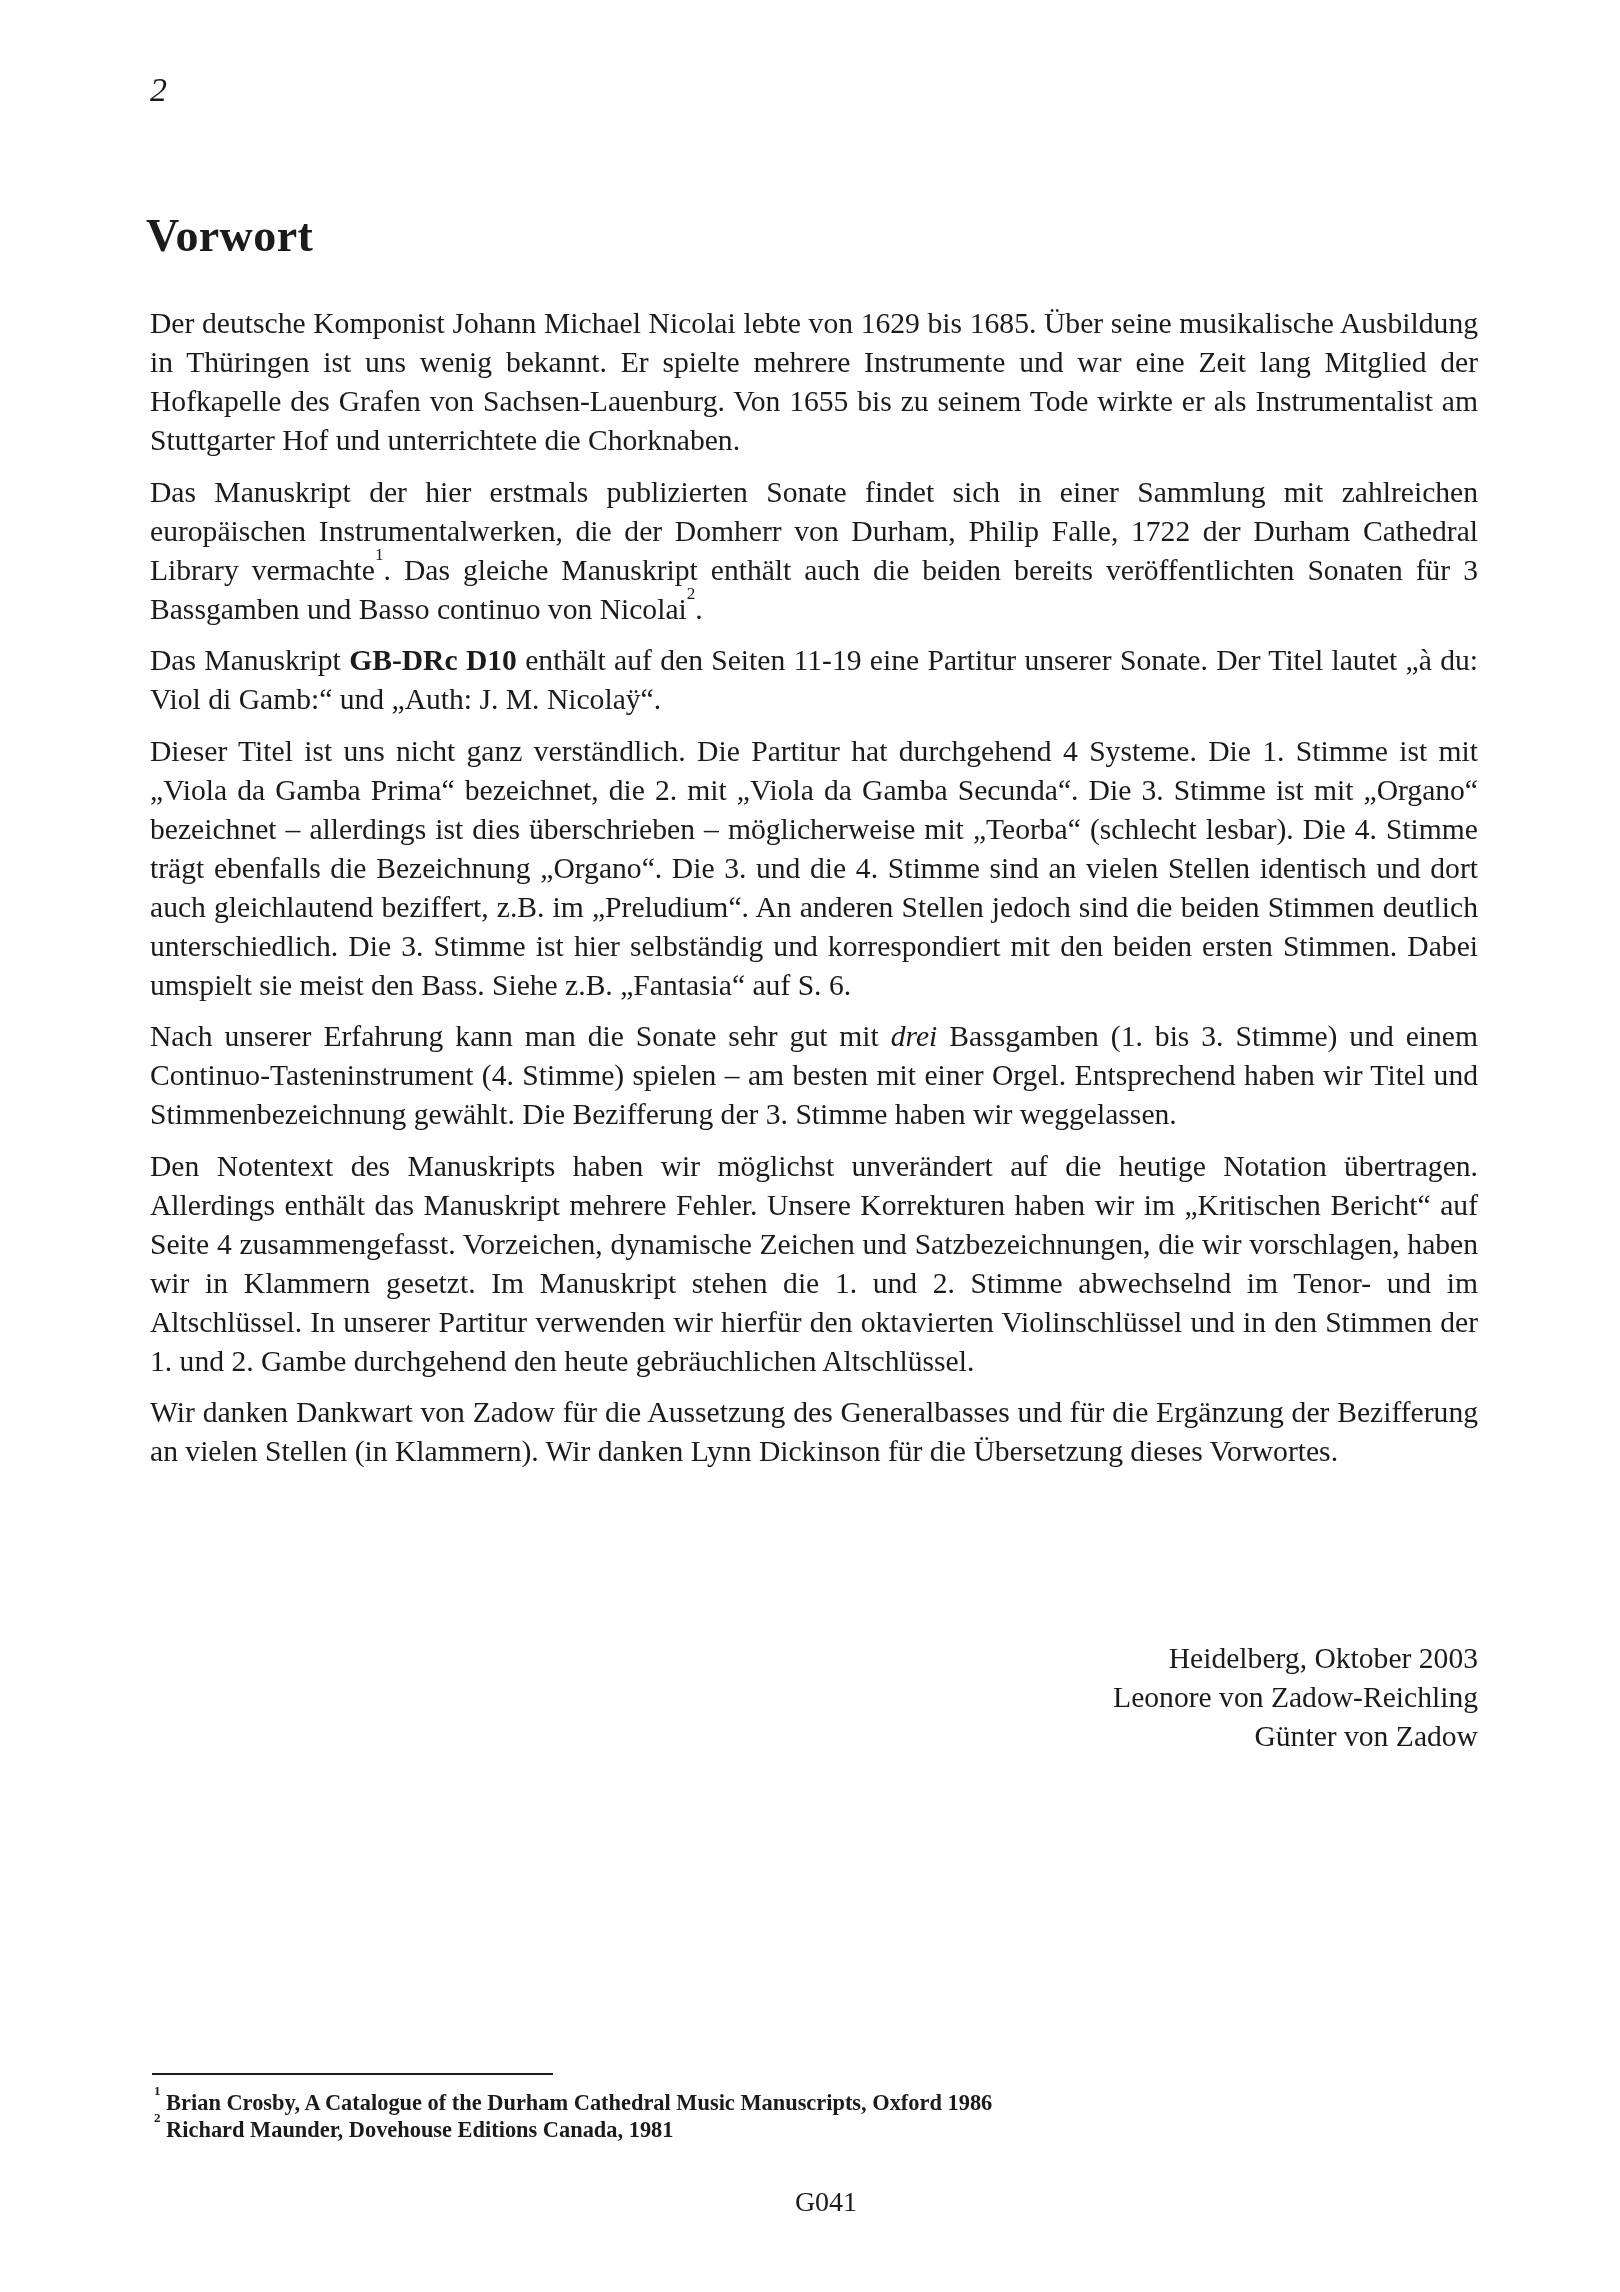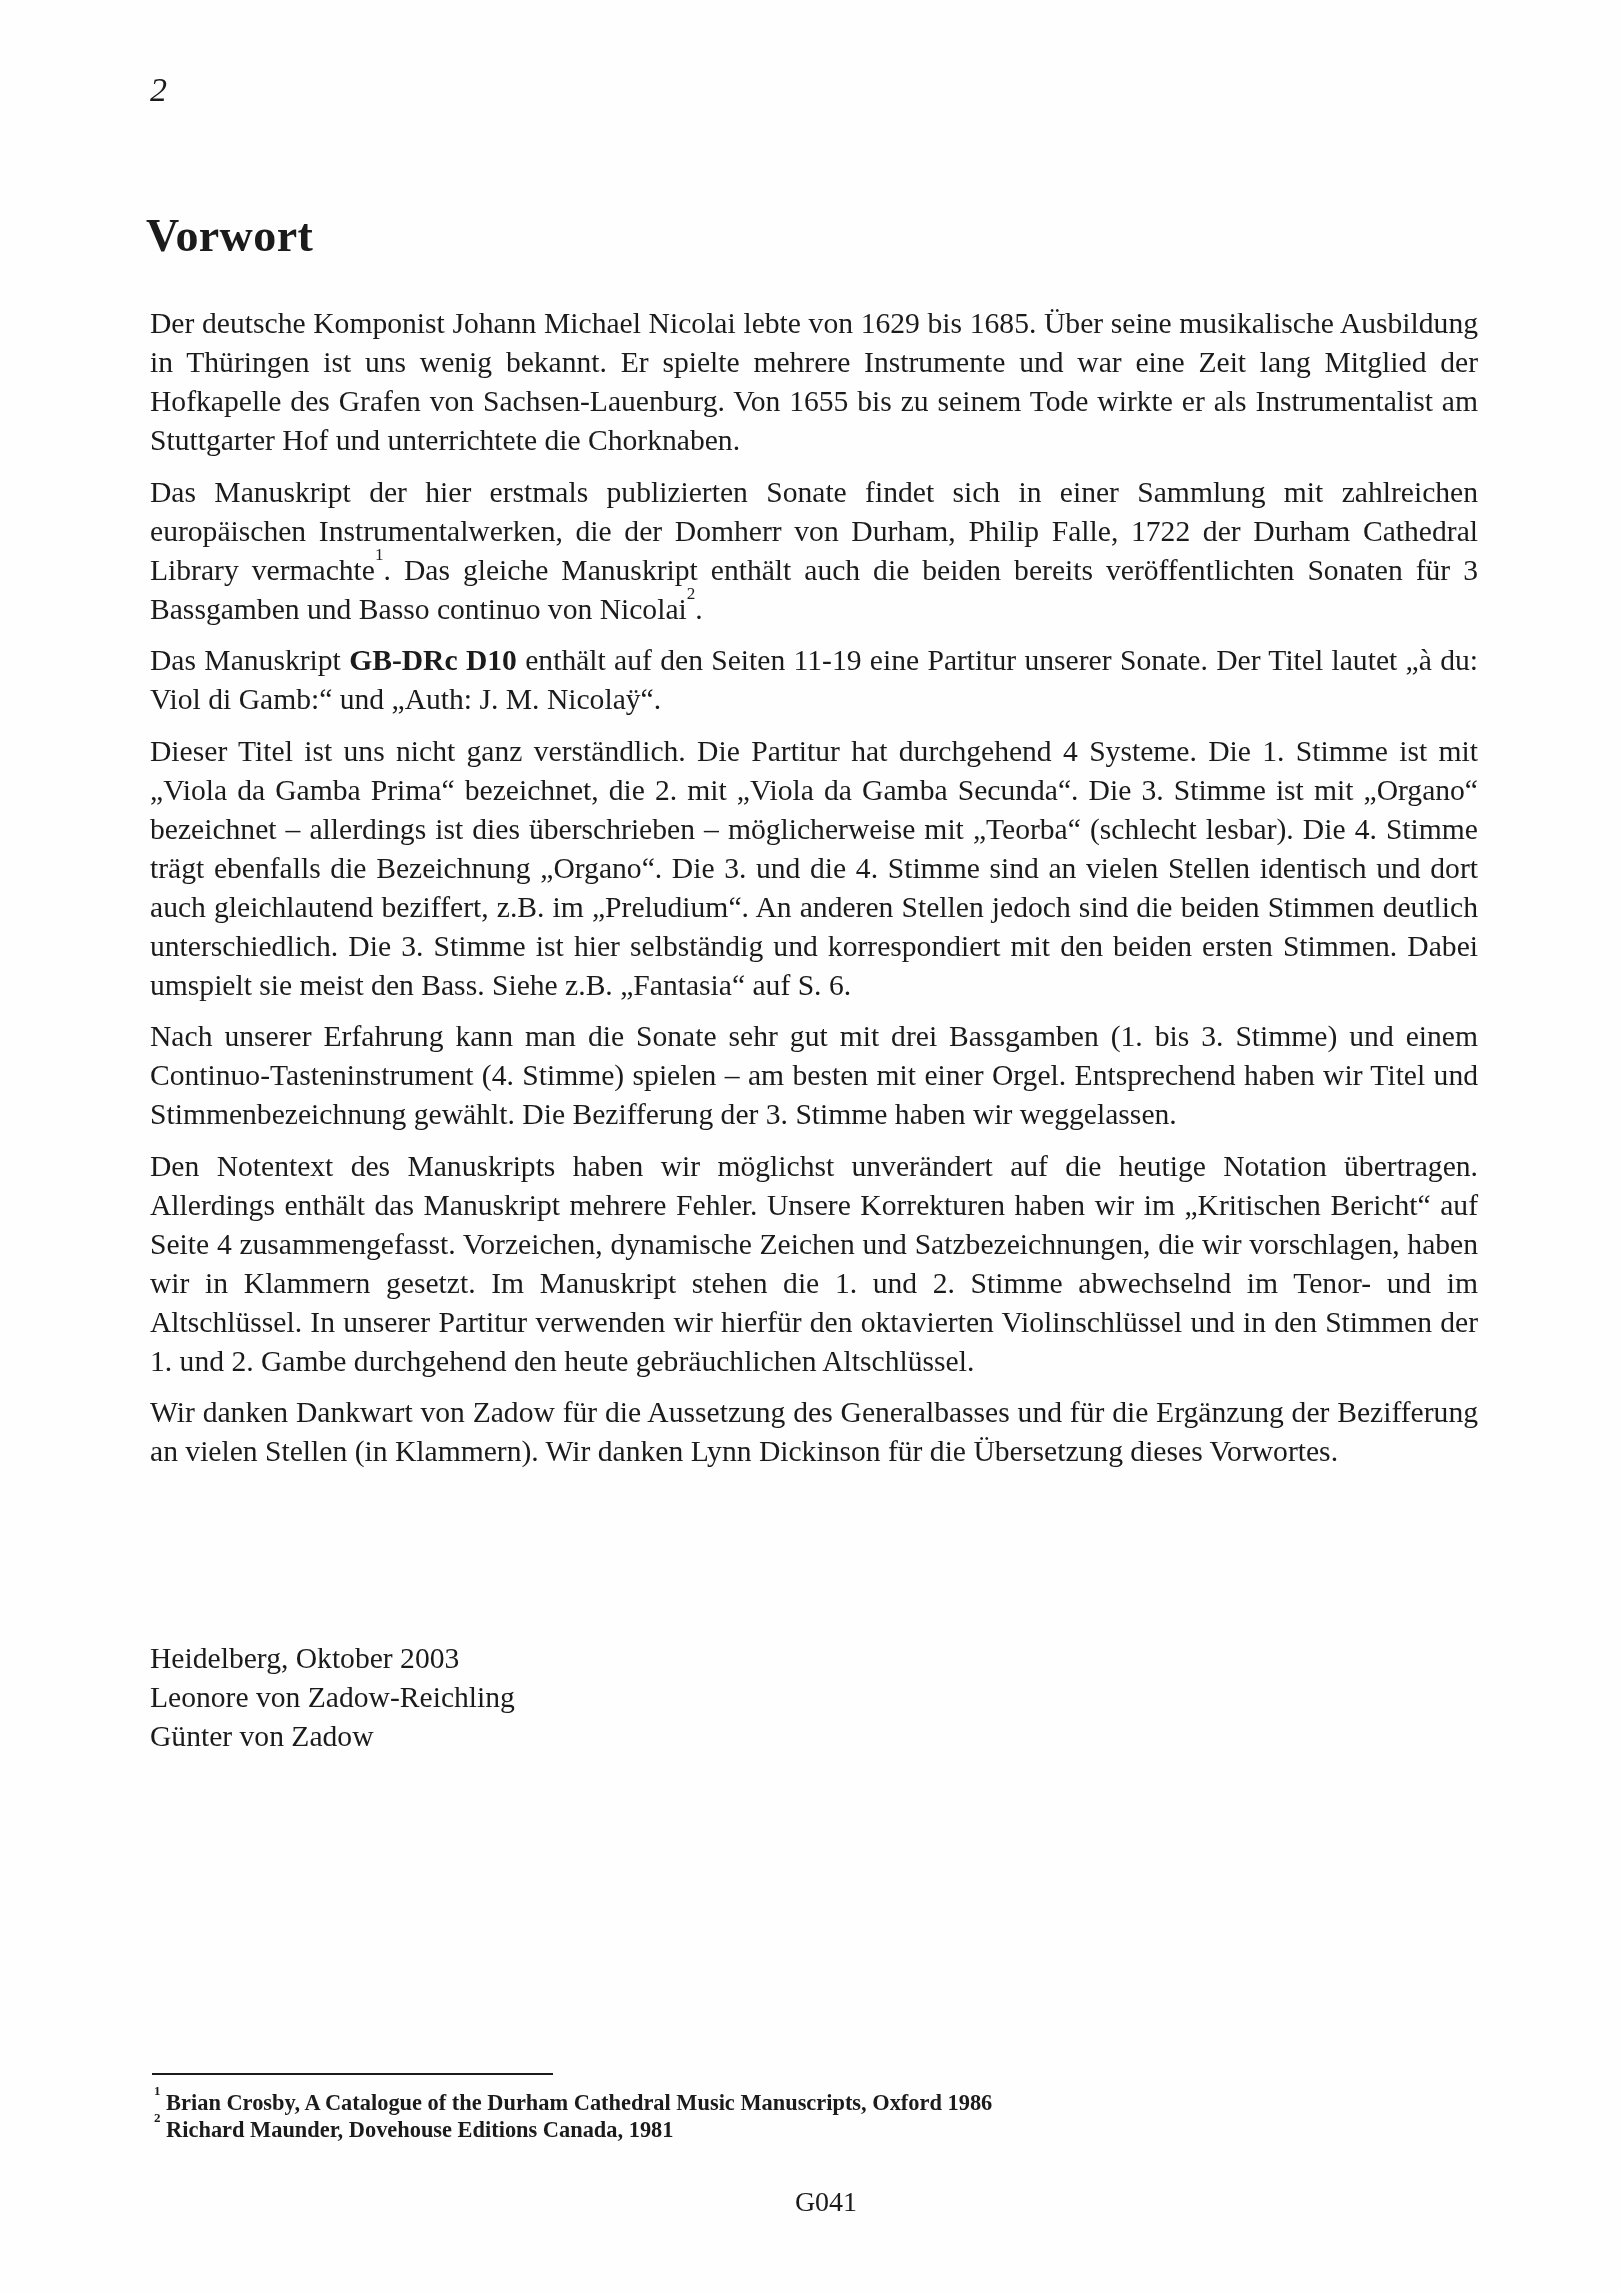--- a/index.html
+++ b/index.html
@@ -41,32 +41,33 @@
     left: 150px;
     width: 1328px;
     font-size: 29.6px;
     line-height: 39px;
     text-align: justify;
   }
   .body-text p {
     margin: 0 0 12.5px 0;
   }
   .b { font-weight: bold; }
-  .i { }
+  .i { font-style: italic; }
   sup.fn-ref, sup.fn-mark {
     font-size: 58%;
     line-height: 0;
     position: relative;
     top: -0.5em;
   }
   .signature {
     position: absolute;
     top: 1639px;
     left: 150px;
     width: 1328px;
+    text-align: right;
     font-size: 29.6px;
     line-height: 39px;
   }
   .footnote-rule {
     position: absolute;
     top: 2073px;
     left: 152px;
     width: 401px;
     height: 0;
     border-top: 2.7px solid #1b1b1b;

